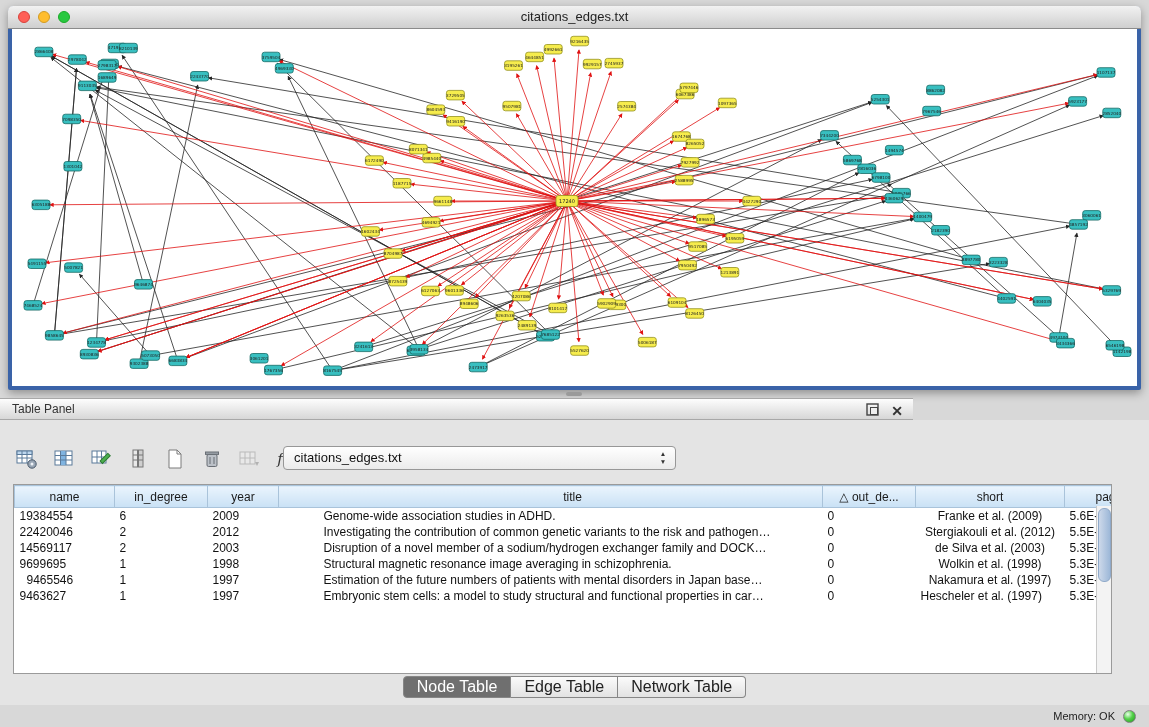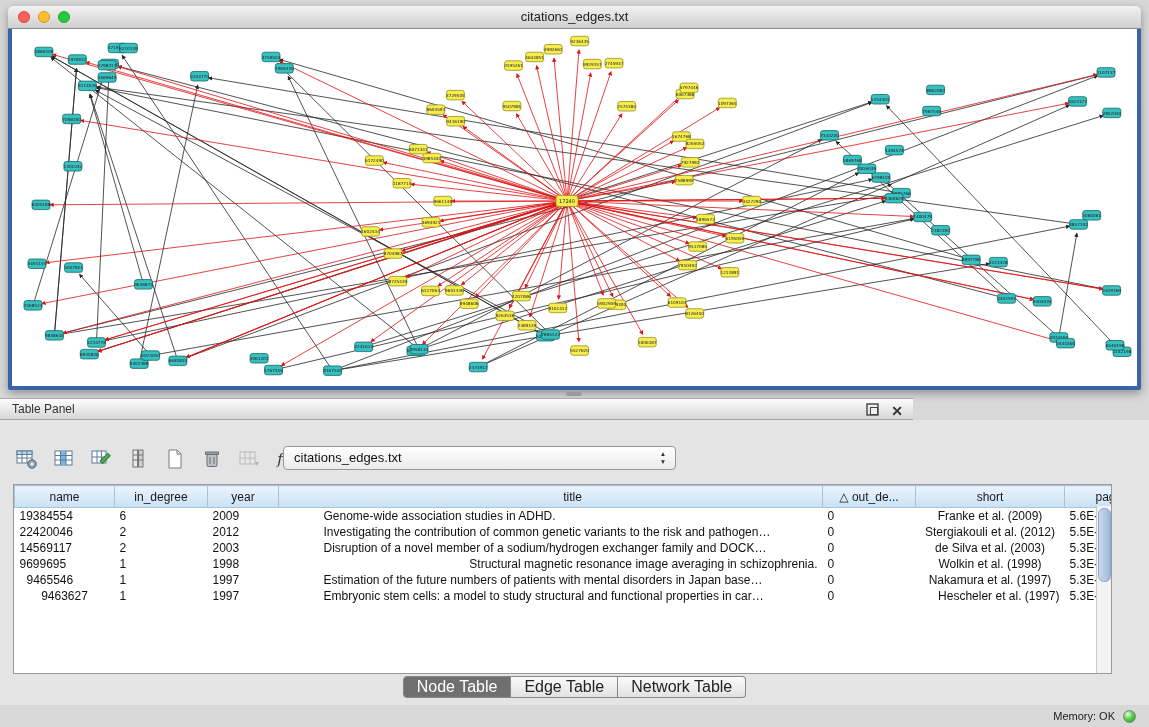--- a/index.html
+++ b/index.html
@@ -747,41 +747,41 @@
             <td class="c2" style="text-align: left;">2003</td>
             <td class="c3" style="text-align: left;">Disruption of a novel member of a sodium/hydrogen exchanger family and DOCK…</td>
             <td class="c4" style="text-align: left;">0</td>
             <td class="c5" style="text-align: center;">de Silva et al. (2003)</td>
             <td class="c6" style="text-align: left;">5.3E-5</td>
           </tr>
           <tr>
             <td class="c0" style="text-align: left;">9699695</td>
             <td class="c1" style="text-align: left;">1</td>
             <td class="c2" style="text-align: left;">1998</td>
-            <td class="c3" style="text-align: right;">Structural magnetic resonance image averaging in schizophrenia.</td>
+            <td class="c3" style="text-align: left;">Structural magnetic resonance image averaging in schizophrenia.</td>
             <td class="c4" style="text-align: left;">0</td>
             <td class="c5" style="text-align: center;">Wolkin et al. (1998)</td>
             <td class="c6" style="text-align: left;">5.3E-5</td>
           </tr>
           <tr>
             <td class="c0" style="text-align: left; padding-left: 12px;">9465546</td>
             <td class="c1" style="text-align: left;">1</td>
             <td class="c2" style="text-align: left;">1997</td>
             <td class="c3" style="text-align: left;">Estimation of the future numbers of patients with mental disorders in Japan base…</td>
             <td class="c4" style="text-align: left;">0</td>
             <td class="c5" style="text-align: center;">Nakamura et al. (1997)</td>
             <td class="c6" style="text-align: left;">5.3E-5</td>
           </tr>
           <tr>
-            <td class="c0" style="text-align: center;">9463627</td>
+            <td class="c0" style="text-align: left;">9463627</td>
             <td class="c1" style="text-align: left;">1</td>
             <td class="c2" style="text-align: left;">1997</td>
             <td class="c3" style="text-align: left;">Embryonic stem cells: a model to study structural and functional properties in car…</td>
             <td class="c4" style="text-align: left;">0</td>
-            <td class="c5" style="text-align: right;">Hescheler et al. (1997)</td>
+            <td class="c5" style="text-align: left;">Hescheler et al. (1997)</td>
             <td class="c6" style="text-align: left;">5.3E-5</td>
           </tr>
         </tbody>
     </table>
     <div class="vscroll">
       <div class="vthumb"></div>
     </div>
   </div>
 
   <div class="tabs">

